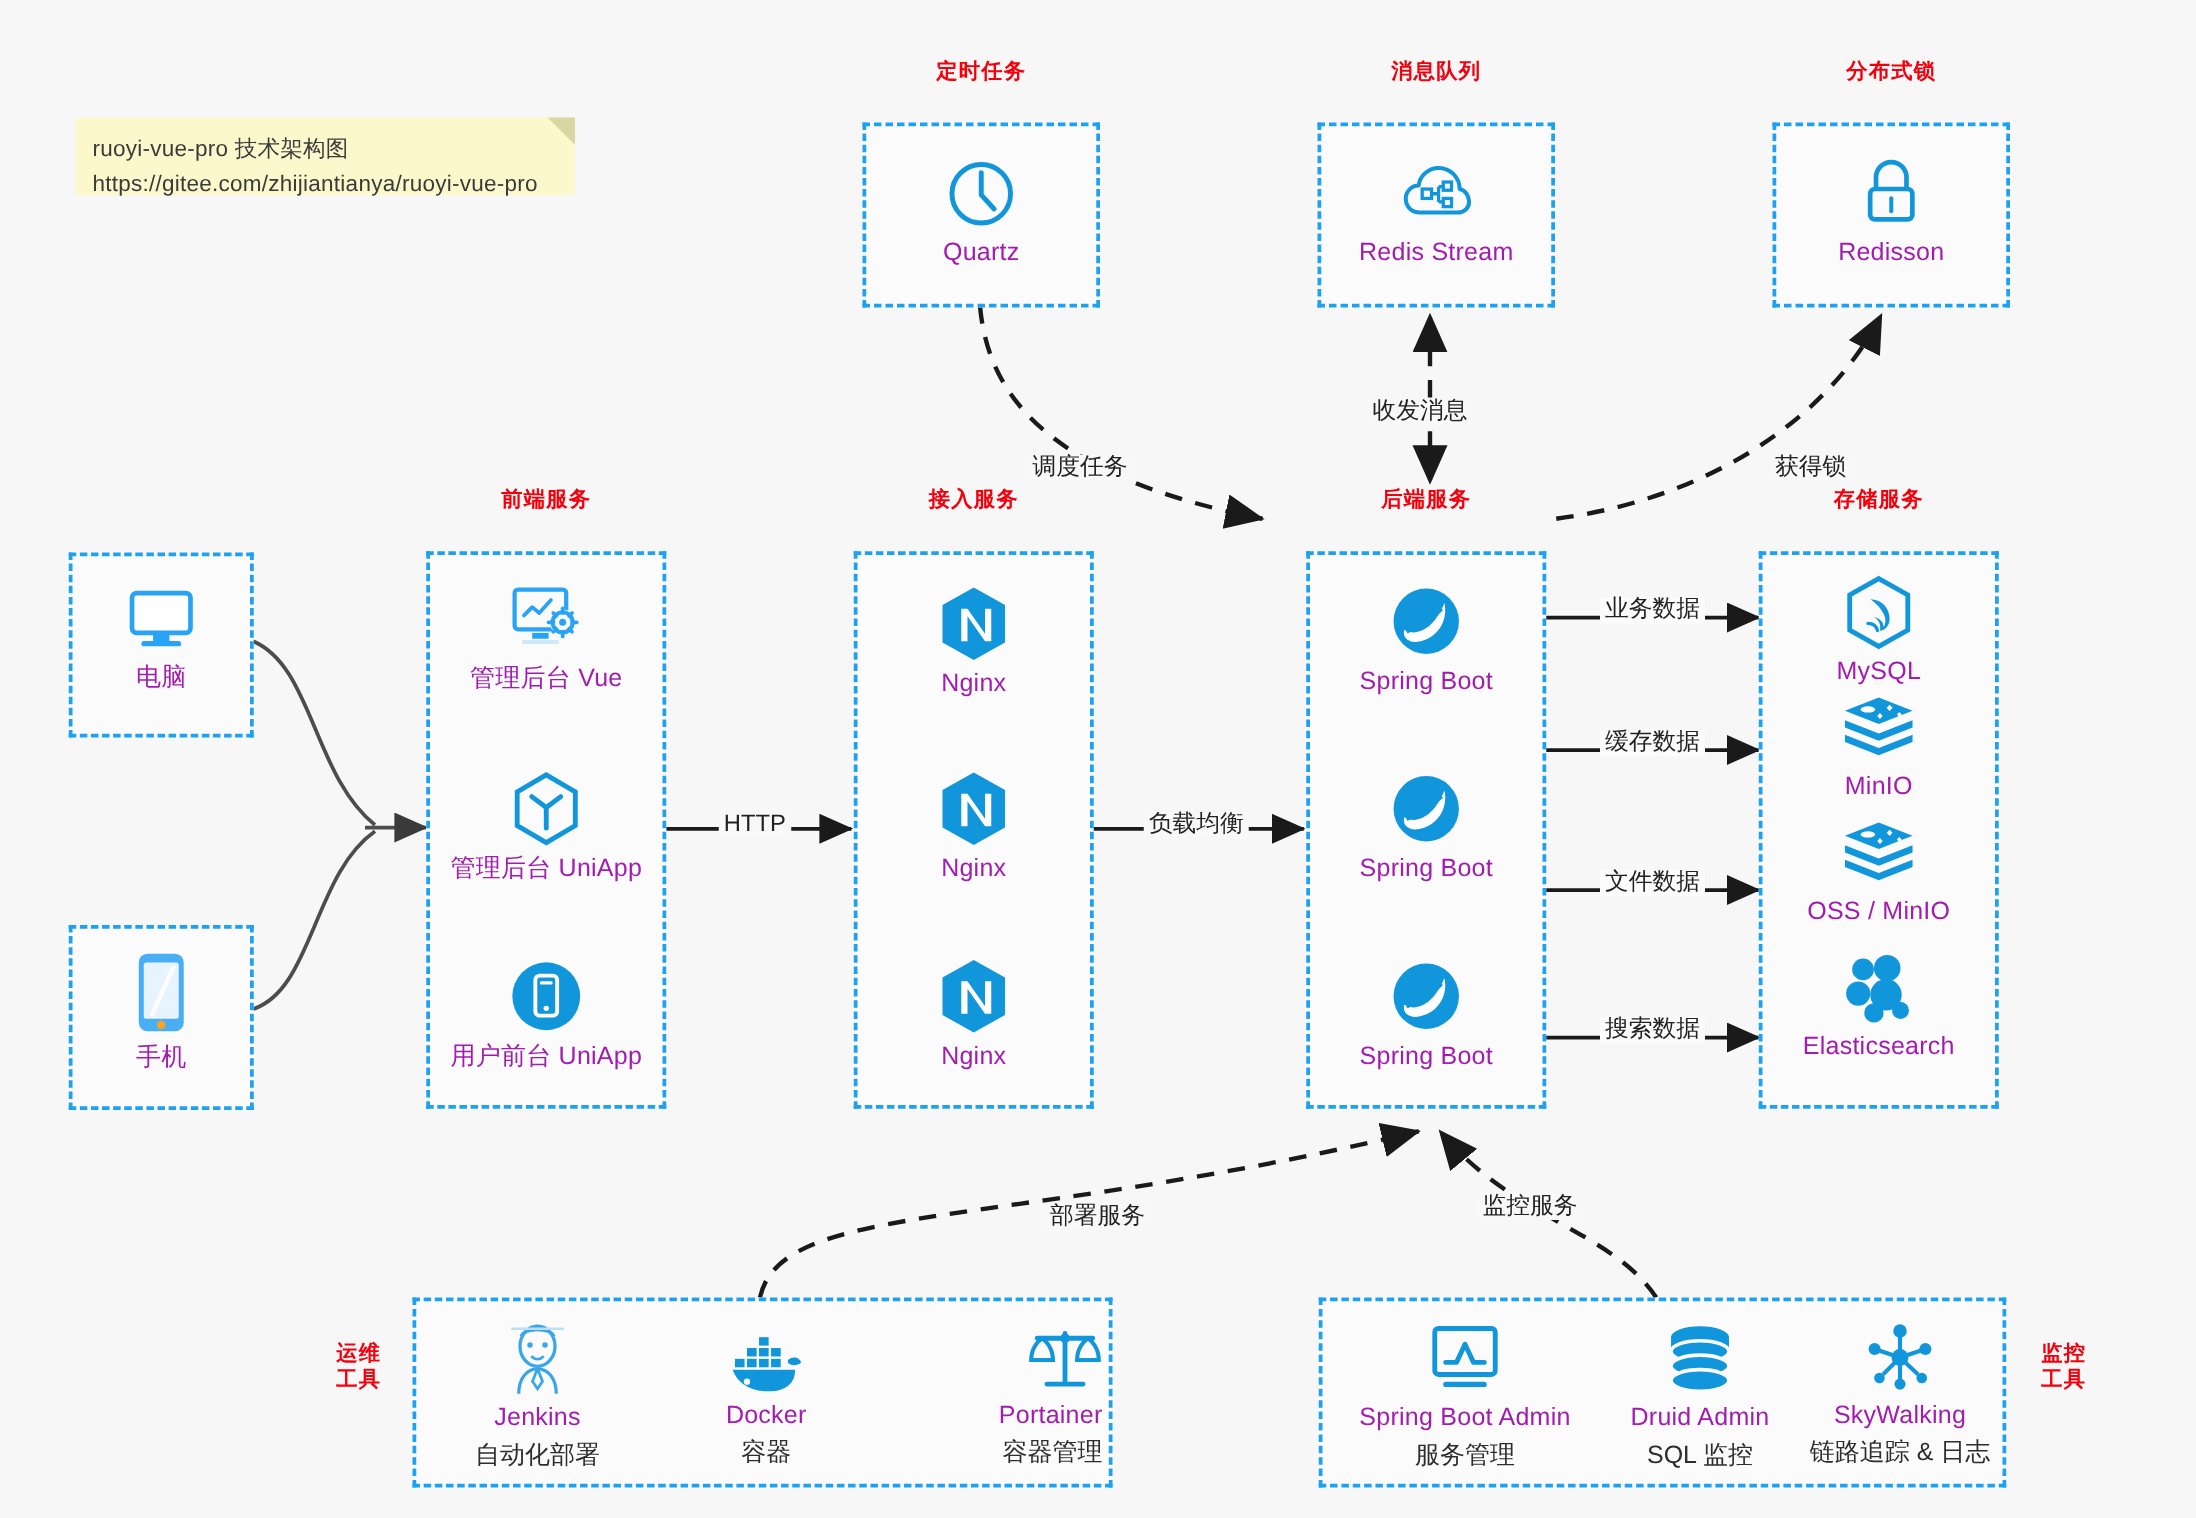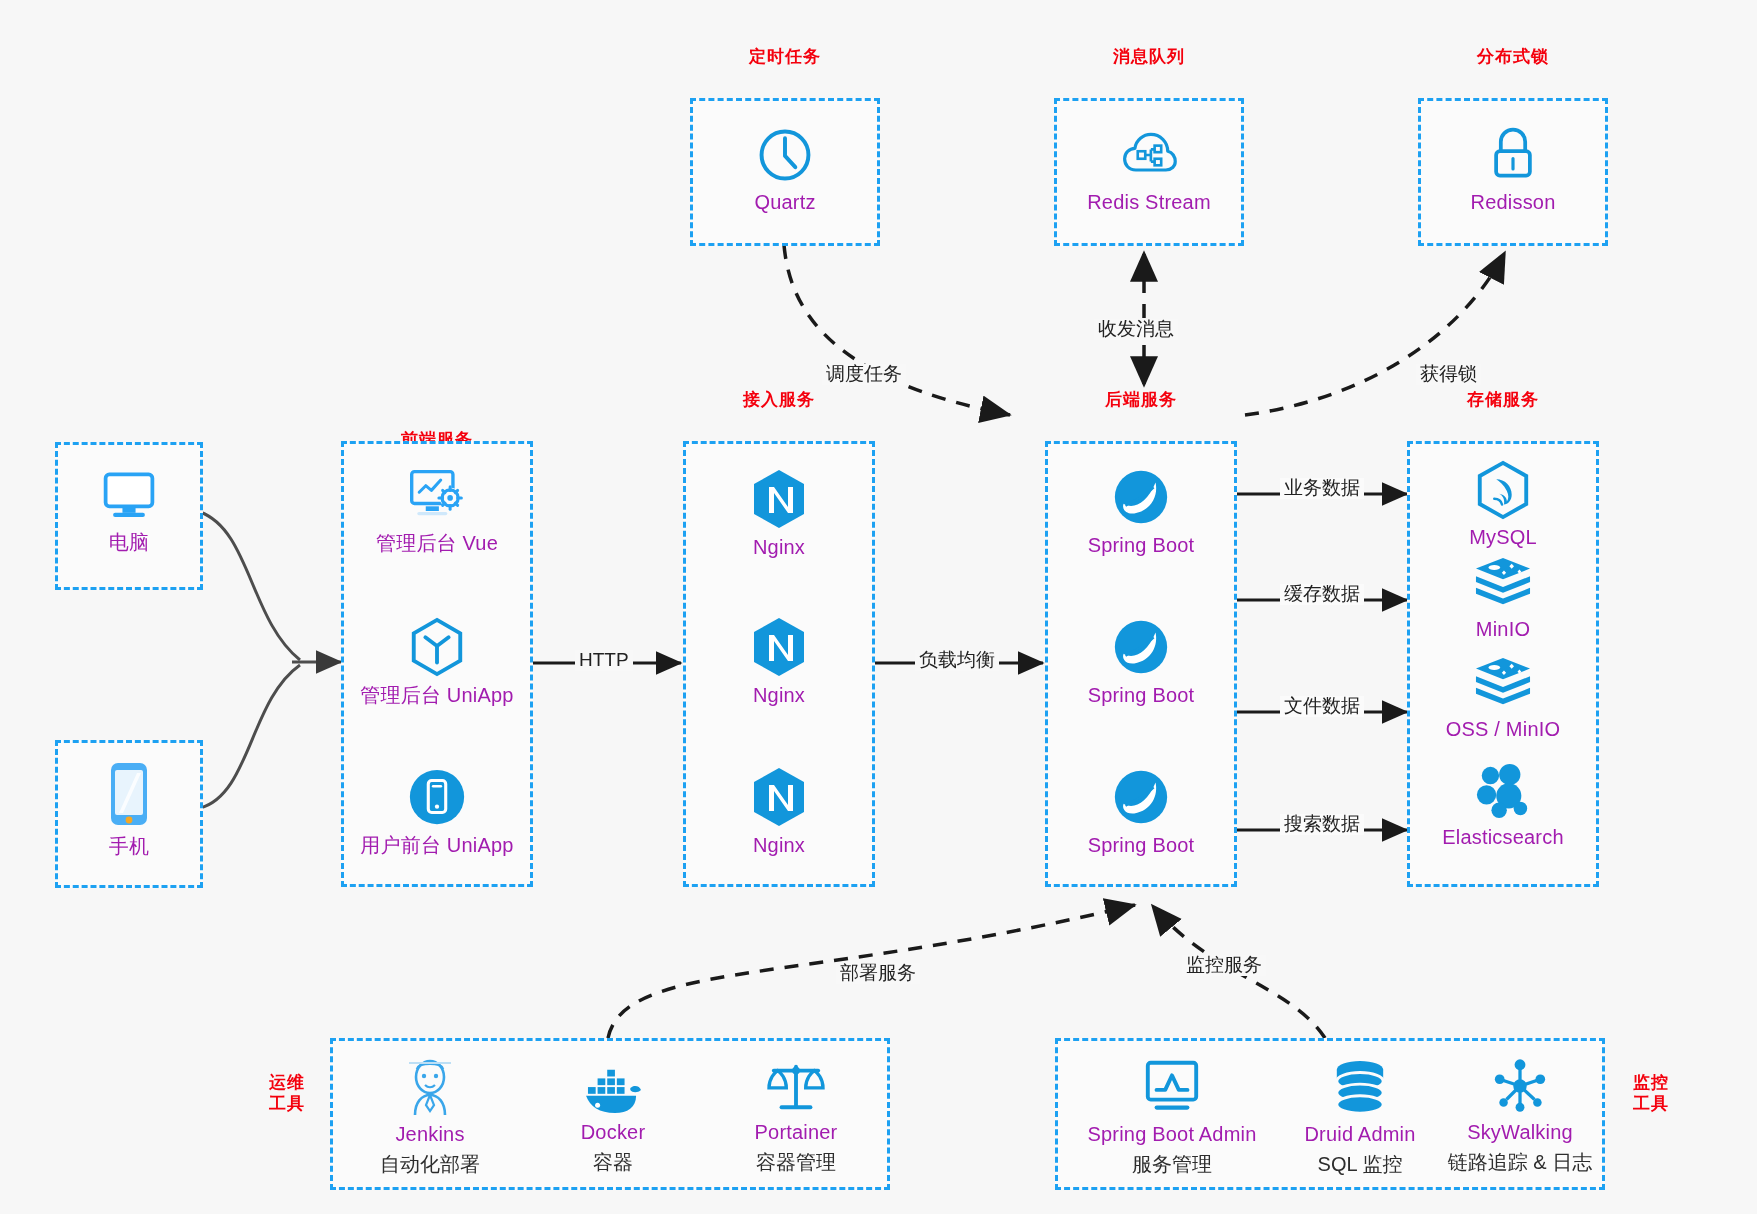--- a/index.html
+++ b/index.html
@@ -103,20 +103,25 @@
     <line x1="1144" y1="318" x2="1144" y2="252" stroke="#1a1a1a" stroke-width="3.5" stroke-dasharray="14,11" marker-end="url(#ahk)"></line>
     <line x1="1144" y1="320" x2="1144" y2="386" stroke="#1a1a1a" stroke-width="3.5" stroke-dasharray="14,11" marker-end="url(#ahk)"></line>
 
     <path d="M1245,415 C1360,400 1460,340 1505,252" fill="none" stroke="#1a1a1a" stroke-width="3.5" stroke-dasharray="14,11" marker-end="url(#ahk)"></path>
 
     <path d="M608,1038 C625,960 800,985 1135,905" fill="none" stroke="#1a1a1a" stroke-width="3.5" stroke-dasharray="14,11" marker-end="url(#ahk)"></path>
 
     <path d="M1325,1038 C1290,985 1210,975 1152,905" fill="none" stroke="#1a1a1a" stroke-width="3.5" stroke-dasharray="14,11" marker-end="url(#ahk)"></path>
   </svg>
 
+  <div class="note">
+    <div class="fold"></div>
+    <div class="note-line">ruoyi-vue-pro 技术架构图</div>
+    <div class="note-line">https://gitee.com/zhijiantianya/ruoyi-vue-pro</div>
+  </div>
 
   <div class="grp-title" style="left:690px;top:45px;width:190px;">定时任务</div>
   <div class="box" style="left:690px;top:98px;width:190px;height:148px;">
     <div class="node" style="top:24px;">
       <svg class="ico" width="60" height="60" viewBox="0 0 64 64">
         <circle cx="32" cy="32" r="25" fill="none" stroke="#1296db" stroke-width="4.2"></circle>
         <path d="M32 14 L32 33 L43 45" fill="none" stroke="#1296db" stroke-width="4.2" stroke-linecap="round" stroke-linejoin="round"></path>
       </svg>
       <div class="cap">Quartz</div>
     </div>
@@ -164,21 +169,21 @@
       <svg class="ico" width="44" height="68" viewBox="0 0 44 68">
         <rect x="4" y="2" width="36" height="62" rx="7" fill="#4aaef5"></rect>
         <rect x="8" y="9" width="28" height="45" rx="2" fill="#e8f4fd"></rect>
         <path d="M12 52 L30 12 L34 12 L16 52 Z" fill="#ffffff" opacity=".8"></path>
         <circle cx="22" cy="59" r="3.4" fill="#f5a623"></circle>
       </svg>
       <div class="cap">手机</div>
     </div>
   </div>
 
-  <div class="grp-title" style="left:341px;top:388px;width:192px;margin-top:40px;">前端服务</div>
+  <div class="grp-title" style="left:341px;top:388px;width:192px;">前端服务</div>
   <div class="box" style="left:341px;top:441px;width:192px;height:446px;">
     <div class="node" style="top:22px;">
       <svg class="ico" width="64" height="60" viewBox="0 0 68 64">
         <rect x="7" y="6" width="44" height="34" rx="3" fill="none" stroke="#29a3f5" stroke-width="3.6"></rect>
         <path d="M15 28 L22 21 L28 26 L38 15" fill="none" stroke="#29a3f5" stroke-width="3.2" stroke-linecap="round" stroke-linejoin="round"></path>
         <rect x="22" y="43" width="14" height="5" fill="#29a3f5"></rect>
         <rect x="13" y="49" width="32" height="3.4" rx="1.7" fill="#cfe8fb"></rect>
         <circle cx="48" cy="34" r="11" fill="#fbfbfb"></circle>
         <circle cx="48" cy="34" r="8.6" fill="none" stroke="#29a3f5" stroke-width="3.4"></circle>
         <circle cx="48" cy="34" r="3" fill="#29a3f5"></circle>
@@ -347,21 +352,21 @@
           <rect x="36" y="25" width="8" height="7"></rect>
             <rect x="6" y="25" width="8" height="7"></rect>
         </g>
         <path d="M4 34 L56 34 C56 46 47 52 34 52 C18 52 8 45 4 34 Z" fill="#1296db"></path>
         <path d="M50 26 C54 22 60 24 61 28 C58 31 52 31 50 28 Z" fill="#1296db"></path>
         <circle cx="16" cy="44" r="2.6" fill="#ffffff"></circle>
       </svg>
       <div class="cap">Docker</div>
       <div class="cap2">容器</div>
     </div>
-    <div class="node" style="left:377px;width:172px;top:18px;">
+    <div class="node" style="left:377px;width:172px;top:18px;align-items:flex-end;">
       <svg class="ico" width="60" height="56" viewBox="0 0 62 58">
         <line x1="31" y1="8" x2="31" y2="48" stroke="#1296db" stroke-width="4" stroke-linecap="round"></line>
         <line x1="8" y1="12" x2="54" y2="12" stroke="#1296db" stroke-width="4" stroke-linecap="round"></line>
         <line x1="16" y1="50" x2="46" y2="50" stroke="#1296db" stroke-width="4" stroke-linecap="round"></line>
         <path d="M3 30 C3 20 9 14 12 12 C15 14 21 20 21 30 Z" fill="none" stroke="#1296db" stroke-width="3.4"></path>
         <path d="M41 30 C41 20 47 14 50 12 C53 14 59 20 59 30 Z" fill="none" stroke="#1296db" stroke-width="3.4"></path>
         <circle cx="31" cy="12" r="4" fill="#1296db"></circle>
       </svg>
       <div class="cap">Portainer</div>
       <div class="cap2">容器管理</div>

